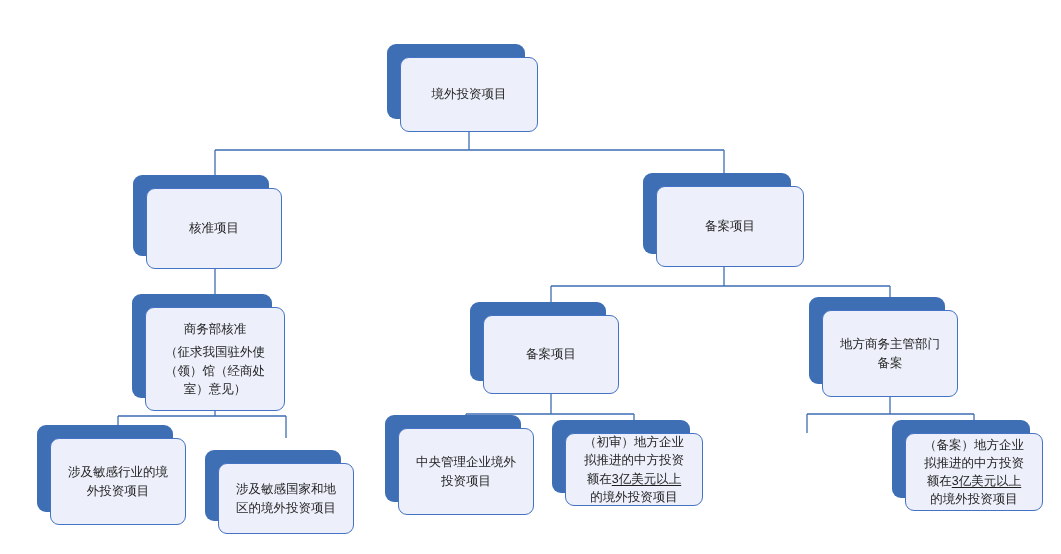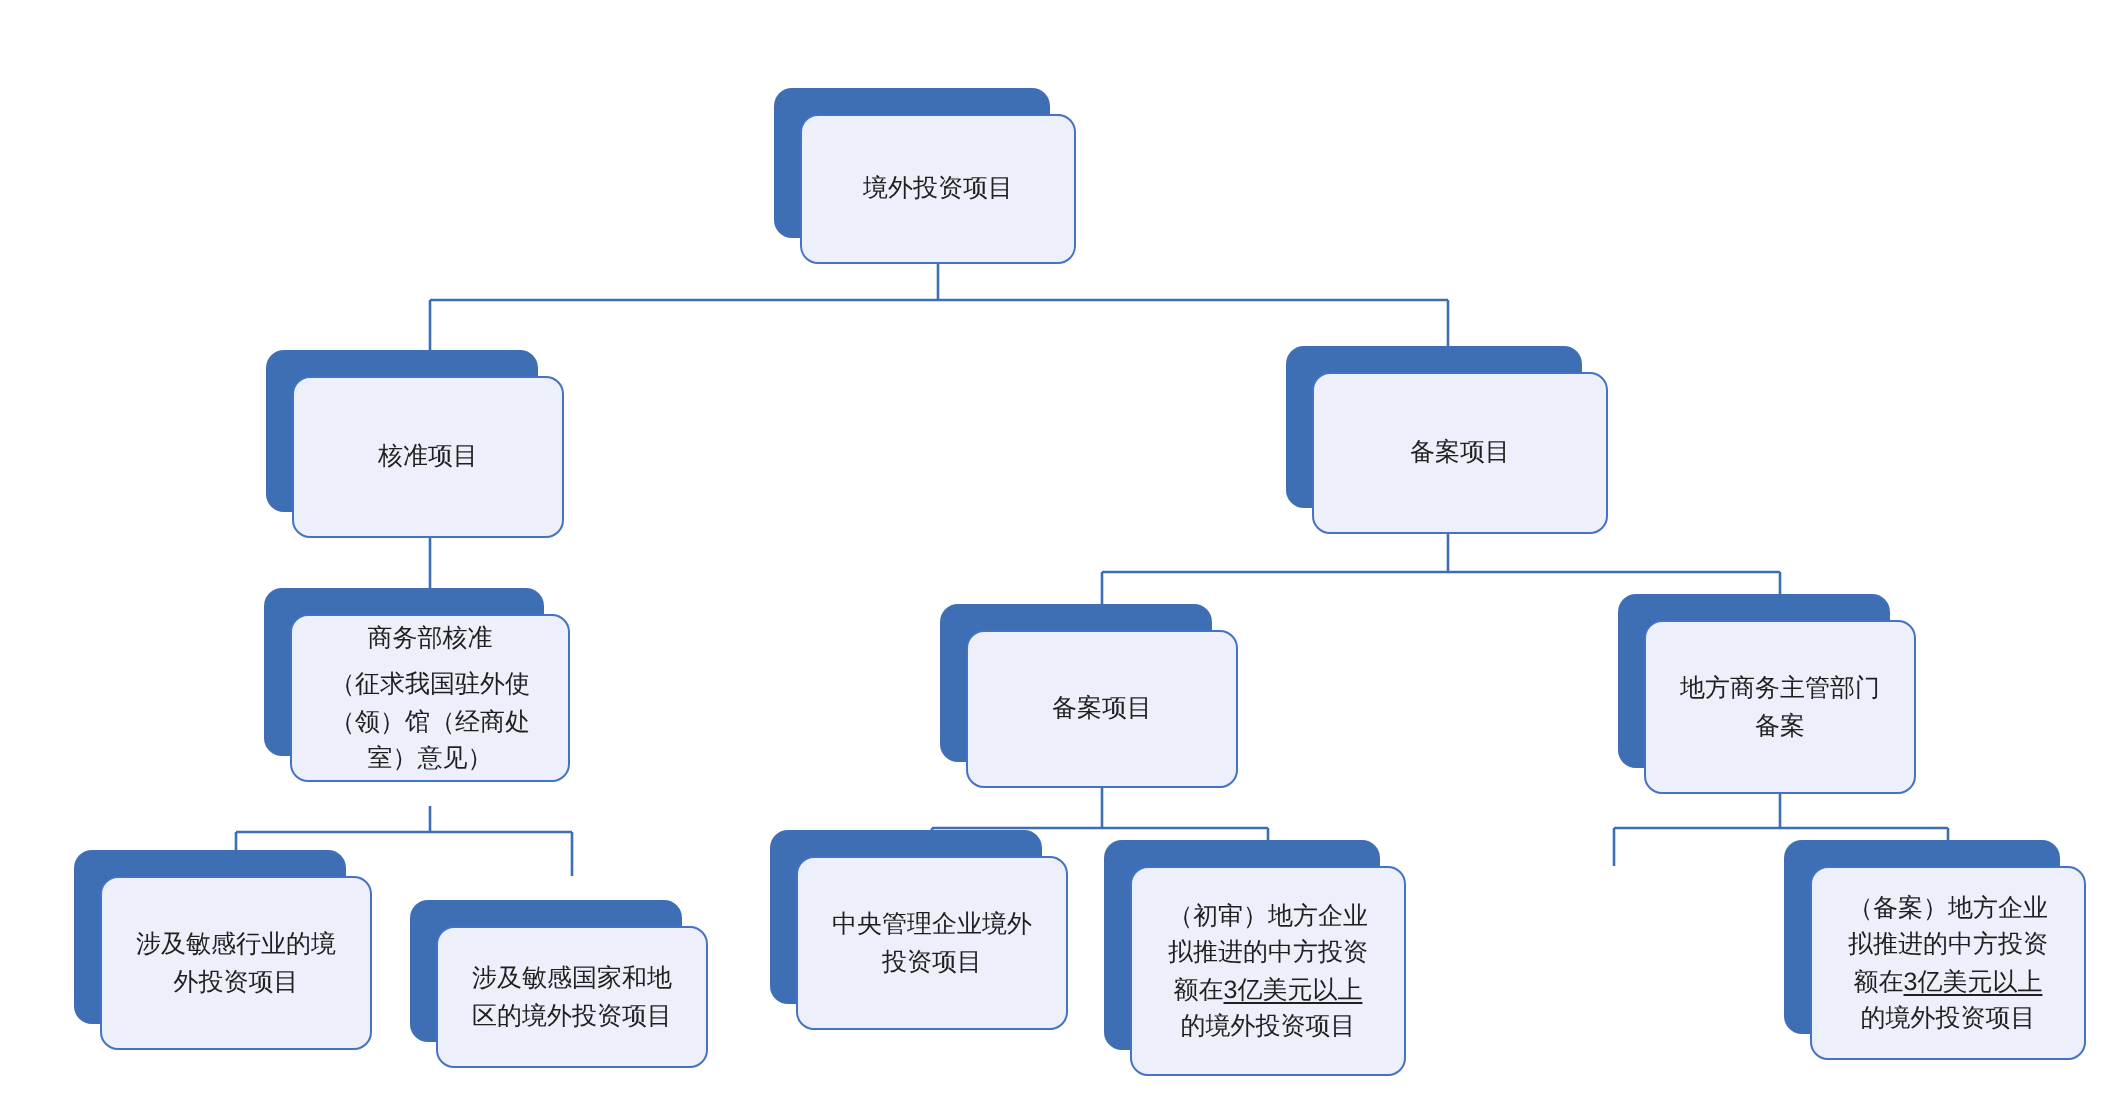--- a/index.html
+++ b/index.html
@@ -55,21 +55,21 @@
     </div>
   </div>
 
   <div class="node" style="left:656px;top:186px;width:148px;height:81px">
     <div class="node-back"></div>
     <div class="node-card">
       <span>备案项目</span>
     </div>
   </div>
 
-  <div class="node" style="left:145px;top:307px;width:140px;height:84px">
+  <div class="node" style="left:145px;top:307px;width:140px;height:104px">
     <div class="node-back"></div>
     <div class="node-card">
       <span class="title">商务部核准</span>
       <span>（征求我国驻外使（领）馆（经商处室）意见）</span>
     </div>
   </div>
 
   <div class="node" style="left:483px;top:315px;width:136px;height:79px">
     <div class="node-back"></div>
     <div class="node-card">
@@ -98,28 +98,28 @@
     </div>
   </div>
 
   <div class="node" style="left:398px;top:428px;width:136px;height:87px">
     <div class="node-back"></div>
     <div class="node-card">
       <span>中央管理企业境外投资项目</span>
     </div>
   </div>
 
-  <div class="node" style="left:565px;top:433px;width:138px;height:105px">
+  <div class="node" style="left:565px;top:433px;width:138px;height:73px">
     <div class="node-back"></div>
     <div class="node-card">
       <span class="inline-wrap"><span>（初审）地方企业拟推进的中方投资额在</span><span class="u">3亿美元以上</span><span>的境外投资项目</span></span>
     </div>
   </div>
 
 
-  <div class="node" style="left:905px;top:433px;width:138px;height:97px">
+  <div class="node" style="left:905px;top:433px;width:138px;height:78px">
     <div class="node-back"></div>
     <div class="node-card">
       <span class="inline-wrap"><span>（备案）地方企业拟推进的中方投资额在</span><span class="u">3亿美元以上</span><span>的境外投资项目</span></span>
     </div>
   </div>
 
 </div>
 
 </body></html>

